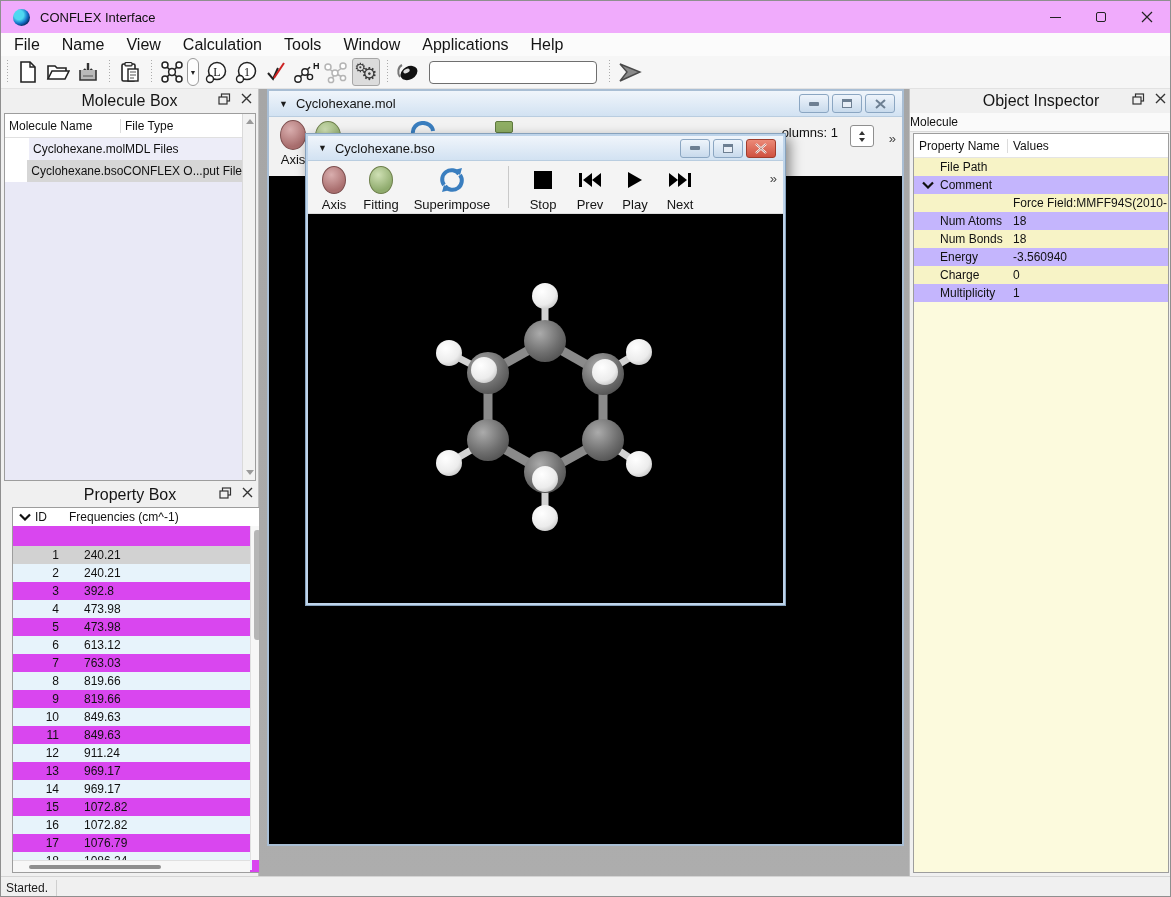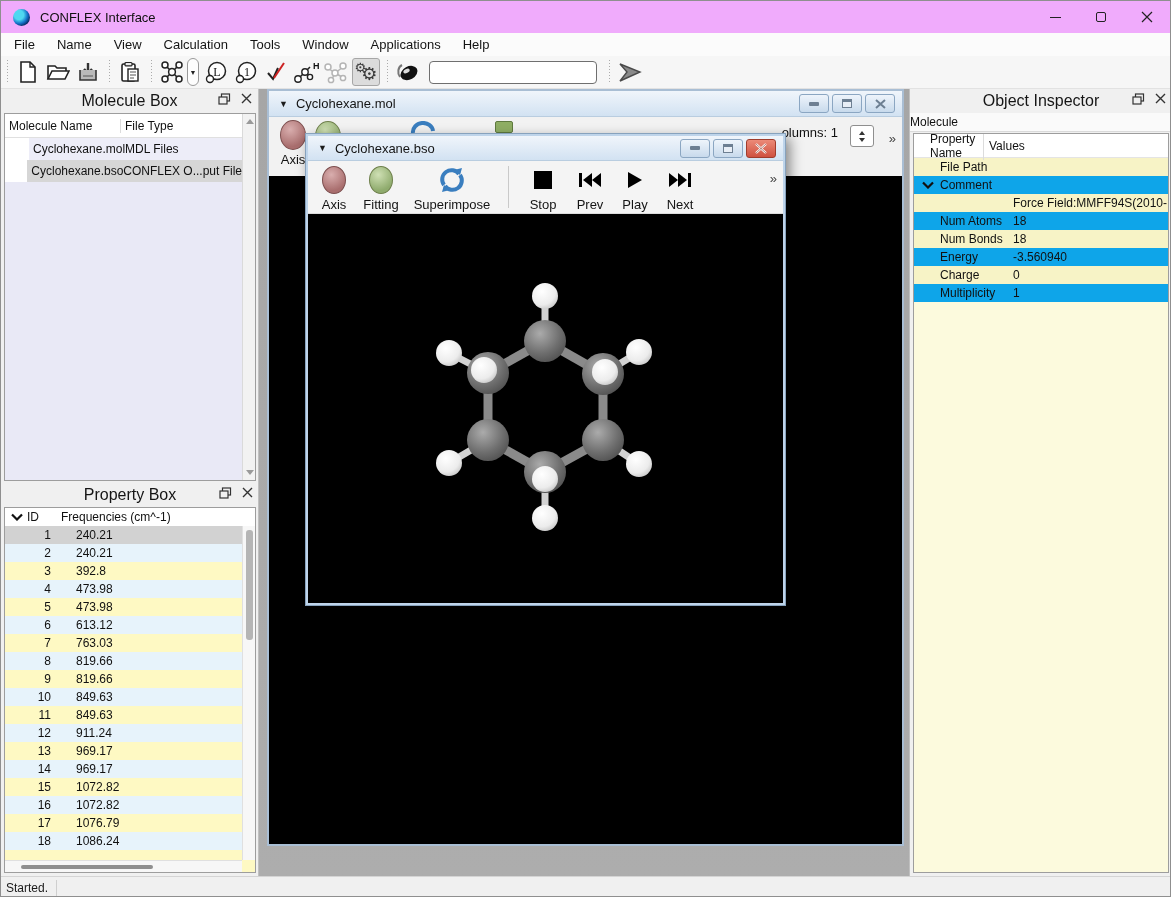--- a/index.html
+++ b/index.html
@@ -12,21 +12,21 @@
   #app-logo { width:17px; height:17px; border-radius:50%; margin-left:12px;
     background:radial-gradient(circle at 35% 35%, #4fd8f0 0 30%, #1470c8 55%, #0a2a60 75%, #d03a8c 100%); }
   #app-title { margin-left:10px; font-size:13px; color:#101010; }
   .win-ctrls { position:absolute; right:0; top:0; height:32px; display:flex; }
   .win-ctrl { width:46px; height:32px; display:flex; align-items:center; justify-content:center; }
   .glyph-min { width:11px; height:1px; background:#222; }
   .glyph-max { width:10px; height:10px; border:1.2px solid #222; border-radius:2px; }
 
   
   #menubar { position:absolute; left:0; top:32px; width:100%; height:23px; background:#fbfbfb; display:flex; align-items:center; padding-left:2px; }
-  .menu-item { padding:3px 11px; font-size:13px; color:#141414; }
+  .menu-item { padding:3px 11px; font-size:16px; color:#141414; }
 
   
   #toolbar { position:absolute; left:0; top:55px; width:100%; height:33px; background:#f6f6f6; border-bottom:1px solid #e2e2e2; display:flex; align-items:center; }
   .tb-handle { width:6px; height:24px; margin:0 3px;
     background-image:repeating-linear-gradient(to bottom, #ababab 0 1px, transparent 1px 3px);
     background-size:1px 100%; background-repeat:no-repeat; background-position:center; }
   .tb-btn { width:28px; height:28px; display:flex; align-items:center; justify-content:center; margin:0 1px; }
   .tb-btn.pressed { background:#dcdcdc; border:1px solid #a6a6a6; border-radius:3px; }
   .tb-drop { width:12px; height:28px; border:1px solid #9a9a9a; border-radius:6px; display:flex; align-items:center; justify-content:center; font-size:7px; color:#222; margin-right:2px; background:#fdfdfd; }
   #search-box { width:168px; height:23px; border:1px solid #6f6f6f; border-radius:4px; background:#fff; margin:0 6px; font-size:12px; padding:0 6px; }
@@ -50,21 +50,21 @@
   .mol-row .c2 { flex:1; padding-left:4px; white-space:nowrap; }
   .mol-row.r0 { background:#ededf8; }
   .mol-row.sel { background:#d6d6d6; }
   .vscroll { width:13px; background:#f2f2f2; border-left:1px solid #dadada; position:relative; }
   .arr { position:absolute; left:3px; width:0; height:0; border-left:4px solid transparent; border-right:4px solid transparent; }
   .arr.up { top:5px; border-bottom:5px solid #9a9a9a; }
   .arr.dn { bottom:5px; border-top:5px solid #9a9a9a; }
 
   
   #propbox { position:absolute; top:394px; left:0; width:258px; height:393px; }
-  #propbox-table { position:absolute; left:3px; top:24px; width:252px; height:366px; border:1px solid #9d9d9d; background:#fef9c3; display:flex; flex-direction:column; overflow:hidden; }
+  #propbox-table { position:absolute; left:11px; top:24px; width:252px; height:366px; border:1px solid #9d9d9d; background:#d946ef; display:flex; flex-direction:column; overflow:hidden;gap:20px; }
   #prop-header { display:flex; height:18px; align-items:center; background:#fff; }
   #prop-header .chev { margin:0 4px 0 6px; }
   #prop-rows { flex:1; overflow:hidden; position:relative; width:239px; }
   .prop-row { display:flex; height:18px; align-items:center; }
   .prop-row.even { background:#e7f3fb; }
   .prop-row.sel { background:#d2d2d2; }
   .prop-row .id { width:30px; text-align:right; padding-right:6px; margin-left:22px; }
   .prop-row .freq { padding-left:8px;margin-left:11px; }
   #prop-vscroll { position:absolute; right:0; top:18px; bottom:12px; width:13px; background:#f7f7f7; border-left:1px solid #e0e0e0; }
   #prop-vthumb { position:absolute; left:3px; top:4px; width:7px; height:110px; background:#b5b5b5; border-radius:3px; }
@@ -106,25 +106,25 @@
   .bso-btn { text-align:center; padding-top:4px; margin-right:4px; }
   .bso-btn .iconbox { height:30px; display:flex; align-items:center; justify-content:center; }
   .tool-sep { width:1px; height:42px; background:#c9c9c9; margin:5px 12px 0 8px; }
   #bso-overflow { position:absolute; right:6px; top:10px; }
   #bso-canvas { position:relative; width:475px; height:389px; background:#000; overflow:hidden; }
 
   
   #oi-section { height:19px; background:#fafafa; border-bottom:1px solid #dadada; display:flex; align-items:center; }
   #oi-table { position:absolute; left:3px; top:44px; width:256px; height:740px; border:1px solid #9d9d9d; background:#fcfadd; overflow:hidden; }
   #oi-header { display:flex; height:24px; background:#fff; border-bottom:1px solid #e4e4e4; align-items:center; }
-  #oi-header .c1 { width:70px; padding-left:16px; border-right:1px solid #dcdcdc; }
+  #oi-header .c1 { width:94px; padding-left:5px; border-right:1px solid #dcdcdc; }
   #oi-header .c2 { flex:1; padding-left:5px; }
   .oi-row { display:flex; height:18px; align-items:center; }
   .oi-row.odd  { background:#f7f3c6; }
-  .oi-row.even { background:#0ea5e9; }
+  .oi-row.even { background:#c4b5fd; }
   .oi-row .name { width:94px; padding-left:26px; white-space:nowrap; display:flex; align-items:center; }
   .oi-row .name .chev { margin-left:-18px; margin-right:6px; }
   .oi-row .val { flex:1; padding-left:5px; white-space:nowrap; overflow:hidden; }
 
   
   #statusbar { position:absolute; left:0; top:875px; width:100%; height:22px; background:#f0f0f0; border-top:1px solid #d4d4d4; display:flex; align-items:center; }
   #status-text { padding-left:5px; font-size:12px; color:#1a1a1a; }
   .status-sep { width:1px; height:16px; background:#cfcfcf; margin-left:8px; }
 
   svg { display:block; }

